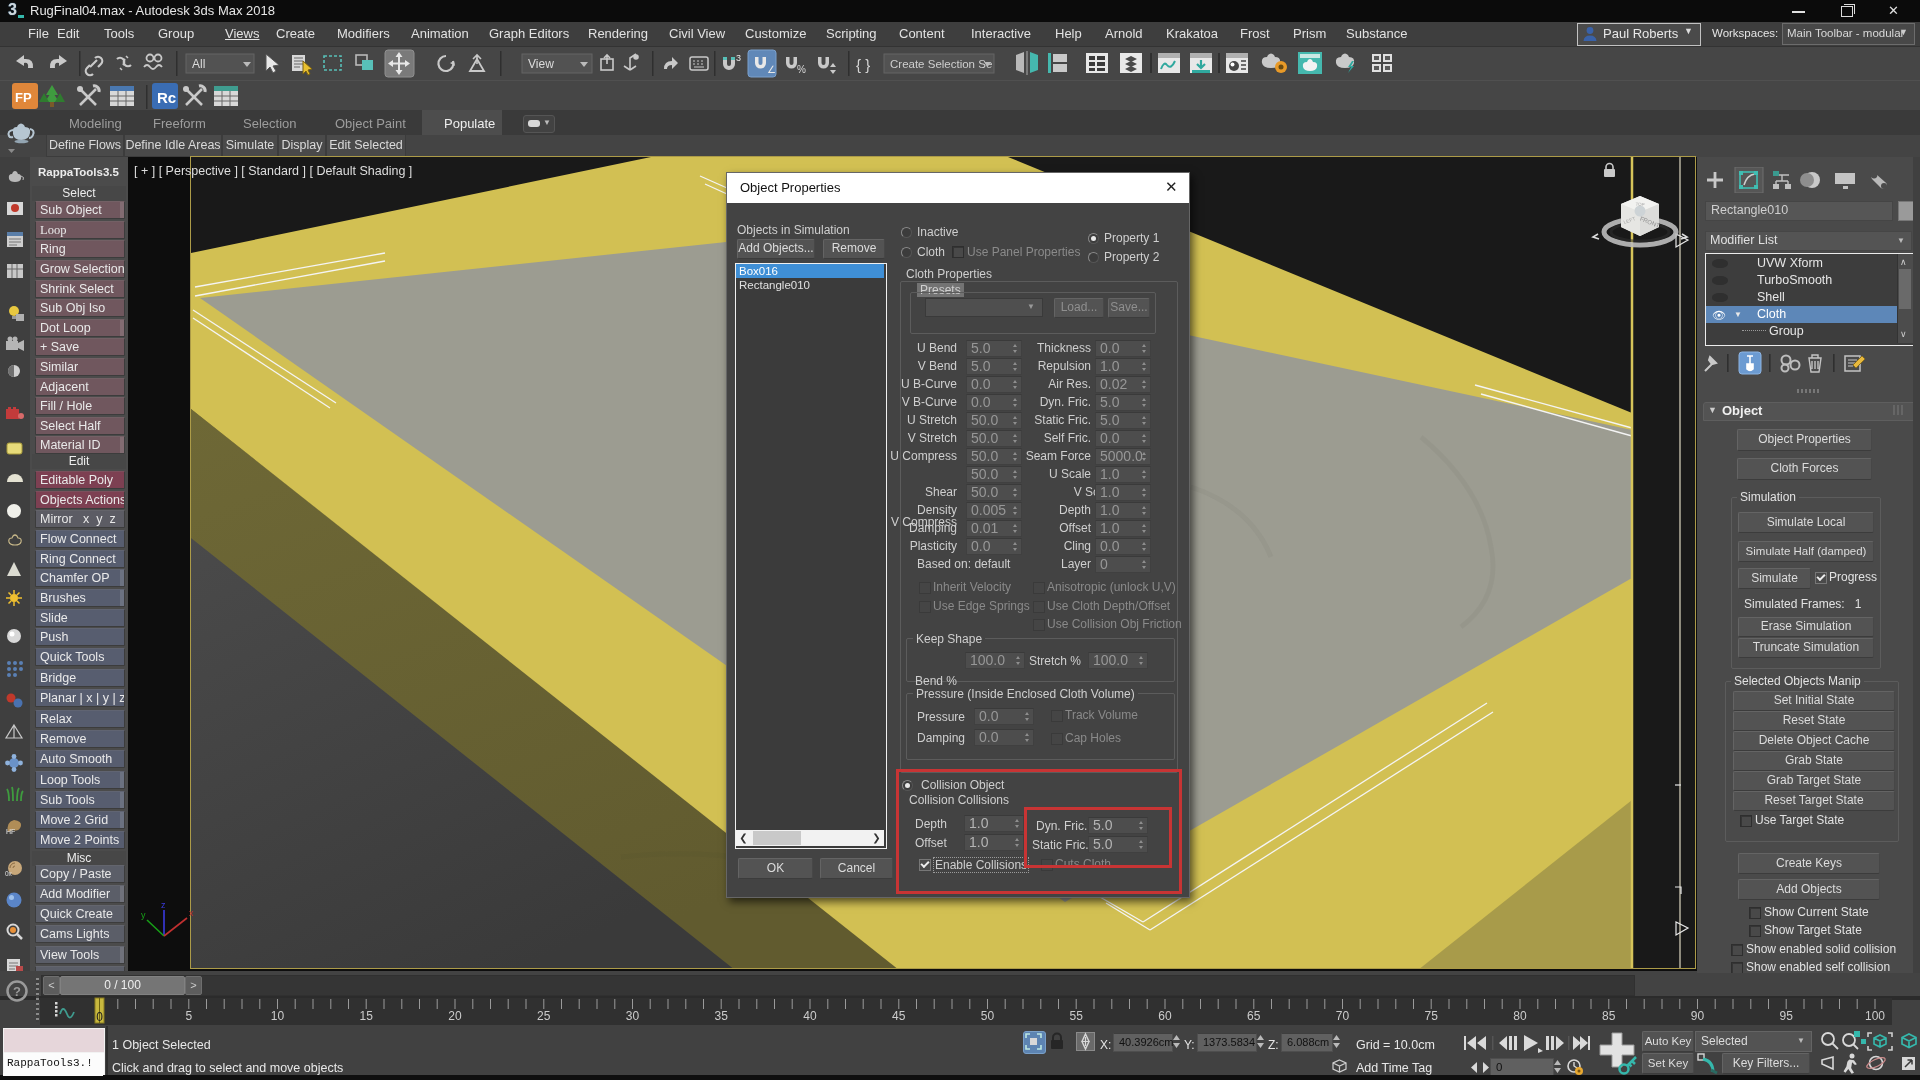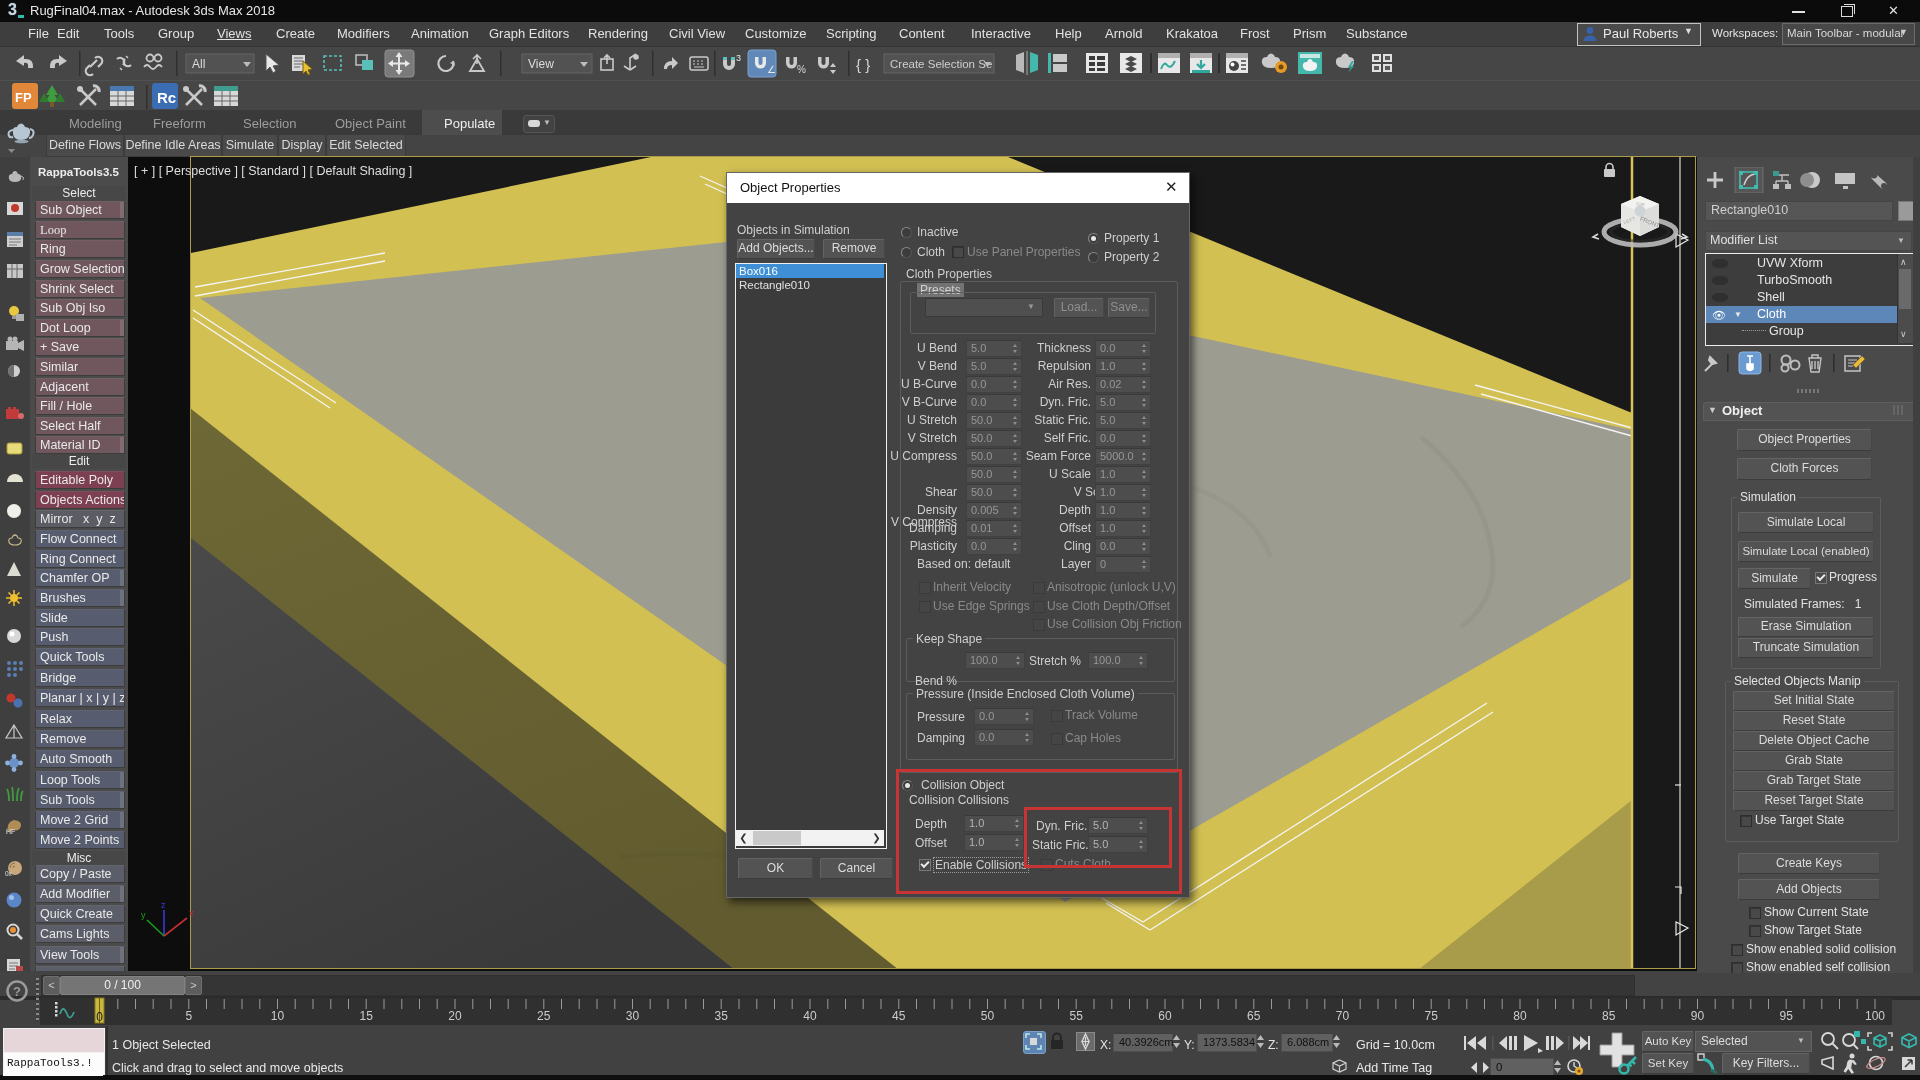--- a/index.html
+++ b/index.html
@@ -1,19 +1,19 @@
 <!DOCTYPE html>
 <html><head><meta charset="utf-8">
 <style>
 html,body{margin:0;padding:0;width:1920px;height:1080px;overflow:hidden;background:#454545;
 font-family:"Liberation Sans",sans-serif;}
 .abs{position:absolute;}
 .tx{position:absolute;white-space:nowrap;}
 .btn{position:absolute;background:#535353;border:1px solid #646464;border-bottom-color:#3c3c3c;border-right-color:#474747;border-radius:2px;color:#dcdcdc;text-align:center;font-size:12px;overflow:hidden;}
-.sp{position:absolute;height:15px;background:#4d4d4d;border:1px solid #404040;border-top-color:#3a3a3a;color:#979797;font-size:11px;line-height:15px;padding-left:4px;overflow:visible;}
+.sp{position:absolute;height:15px;background:#4d4d4d;border:1px solid #404040;border-top-color:#3a3a3a;color:#979797;font-size:14px;line-height:15px;padding-left:4px;overflow:visible;}
 .sp::after,.sp::before{content:"";position:absolute;right:4px;width:0;height:0;border-left:2.6px solid transparent;border-right:2.6px solid transparent;}
 .sp::after{top:3px;border-bottom:3.5px solid #8e8e8e;}
 .sp::before{bottom:3px;border-top:3.5px solid #8e8e8e;}
 .cb{position:absolute;width:10px;height:10px;background:#494949;border:1px solid #2e2e2e;box-shadow:inset 1px 1px 0 #353535;}
 .rad{position:absolute;width:9px;height:9px;border-radius:50%;background:#3c3c3c;border:1px solid #8a8a8a;border-bottom-color:#555;border-right-color:#555;}
 .rad.on::after{content:"";position:absolute;left:2px;top:2px;width:5px;height:5px;border-radius:50%;background:#e8e8e8;}
 .grp{position:absolute;border:1px solid #5c5c5c;border-radius:2px;}
 </style></head>
 <body>
 
@@ -25,21 +25,21 @@
   <div class="abs" style="left:1841px;top:6px;width:10px;height:9px;border:1px solid #dcdcdc;"></div>
   <div class="abs" style="left:1844px;top:4px;width:10px;height:9px;border-top:1px solid #dcdcdc;border-right:1px solid #dcdcdc;"></div>
   <div class="tx" style="left:1888px;top:3px;font-size:13px;color:#e0e0e0;">✕</div>
 </div>
 
 <div class="abs" style="left:0;top:22px;width:1920px;height:24px;background:#3e3e3e;border-bottom:1px solid #333;">
   <div class="tx menu" style="left:28px;top:4px;">File</div>
   <div class="tx menu" style="left:57px;top:4px;">Edit</div>
   <div class="tx menu" style="left:104px;top:4px;">Tools</div>
   <div class="tx menu" style="left:158px;top:4px;">Group</div>
-  <div class="tx menu" style="left:217px;top:4px;text-decoration:underline;">Views</div>
+  <div class="tx menu" style="left:225px;top:4px;text-decoration:underline;">Views</div>
   <div class="tx menu" style="left:276px;top:4px;">Create</div>
   <div class="tx menu" style="left:337px;top:4px;">Modifiers</div>
   <div class="tx menu" style="left:411px;top:4px;">Animation</div>
   <div class="tx menu" style="left:489px;top:4px;">Graph Editors</div>
   <div class="tx menu" style="left:588px;top:4px;">Rendering</div>
   <div class="tx menu" style="left:669px;top:4px;">Civil View</div>
   <div class="tx menu" style="left:745px;top:4px;">Customize</div>
   <div class="tx menu" style="left:826px;top:4px;">Scripting</div>
   <div class="tx menu" style="left:899px;top:4px;">Content</div>
   <div class="tx menu" style="left:971px;top:4px;">Interactive</div>
@@ -1027,21 +1027,21 @@
 <div class="abs" style="left:100px;top:232px;width:22px;height:4px;background:repeating-linear-gradient(90deg,#777 0 2px,#4a4a4a 2px 4px);"></div>
 <div class="abs" style="left:6px;top:245px;width:211px;height:17px;background:#535353;border:1px solid #5e5e5e;border-radius:3px 3px 0 0;"></div>
 <div class="tx" style="left:11px;top:248px;font-size:9px;color:#ccc;">▼</div>
 <div class="tx" style="left:25px;top:246px;font-size:13px;font-weight:bold;color:#f0f0f0;">Object</div>
 <div class="abs" style="left:196px;top:248px;width:12px;height:10px;background:repeating-linear-gradient(90deg,#6e6e6e 0 2px,#535353 2px 4px);opacity:.7;"></div>
 <div class="btn" style="left:40px;top:272px;width:133px;height:20px;line-height:19px;">Object Properties</div>
 <div class="btn" style="left:40px;top:301px;width:133px;height:20px;line-height:19px;">Cloth Forces</div>
 <div class="grp" style="left:34px;top:340px;width:148px;height:170px;"></div>
 <div class="tx pl" style="left:40px;top:333px;background:#4a4a4a;padding:0 3px;">Simulation</div>
 <div class="btn" style="left:41px;top:355px;width:134px;height:19px;line-height:18px;">Simulate Local</div>
-<div class="btn" style="left:41px;top:384px;width:134px;height:19px;line-height:18px;font-size:11.5px;">Simulate Local (enabled)</div>
+<div class="btn" style="left:41px;top:384px;width:134px;height:19px;line-height:18px;font-size:11.5px;">Simulate Half (damped)</div>
 <div class="btn" style="left:41px;top:411px;width:71px;height:19px;line-height:18px;">Simulate</div>
 <div class="cb on" style="left:118px;top:415px;"></div>
 <div class="tx pl" style="left:132px;top:413px;">Progress</div>
 <div class="tx pl" style="left:47px;top:440px;">Simulated Frames:&nbsp;&nbsp;&nbsp;1</div>
 <div class="btn" style="left:41px;top:460px;width:134px;height:18px;line-height:17px;">Erase Simulation</div>
 <div class="btn" style="left:41px;top:481px;width:134px;height:18px;line-height:17px;">Truncate Simulation</div>
 <div class="grp" style="left:28px;top:524px;width:172px;height:159px;"></div>
 <div class="tx pl" style="left:34px;top:517px;background:#4a4a4a;padding:0 3px;">Selected Objects Manip</div>
 <div class="btn" style="left:36px;top:534px;width:160px;height:18px;line-height:17px;">Set Initial State</div>
 <div class="btn" style="left:36px;top:554px;width:160px;height:18px;line-height:17px;">Reset State</div>

